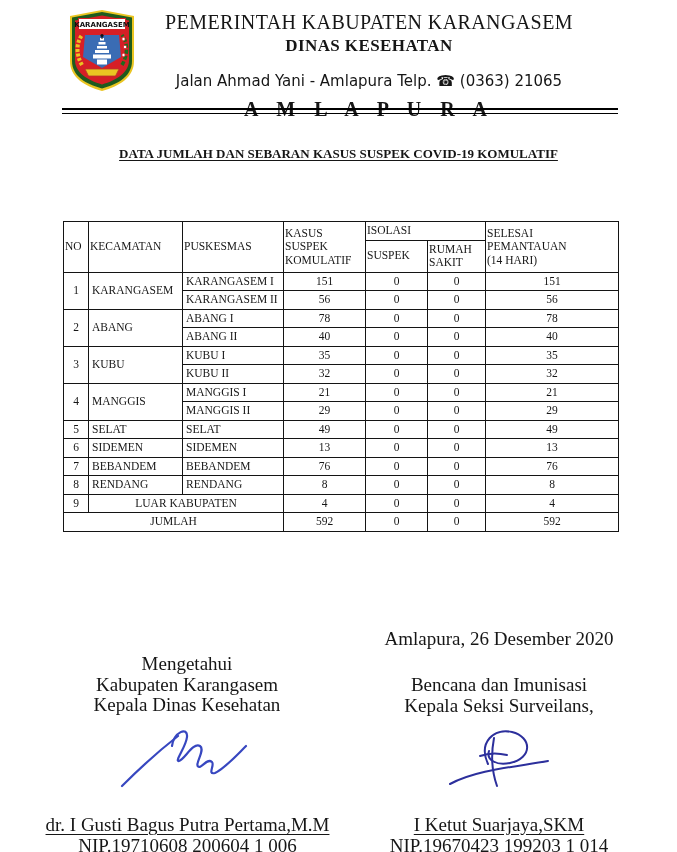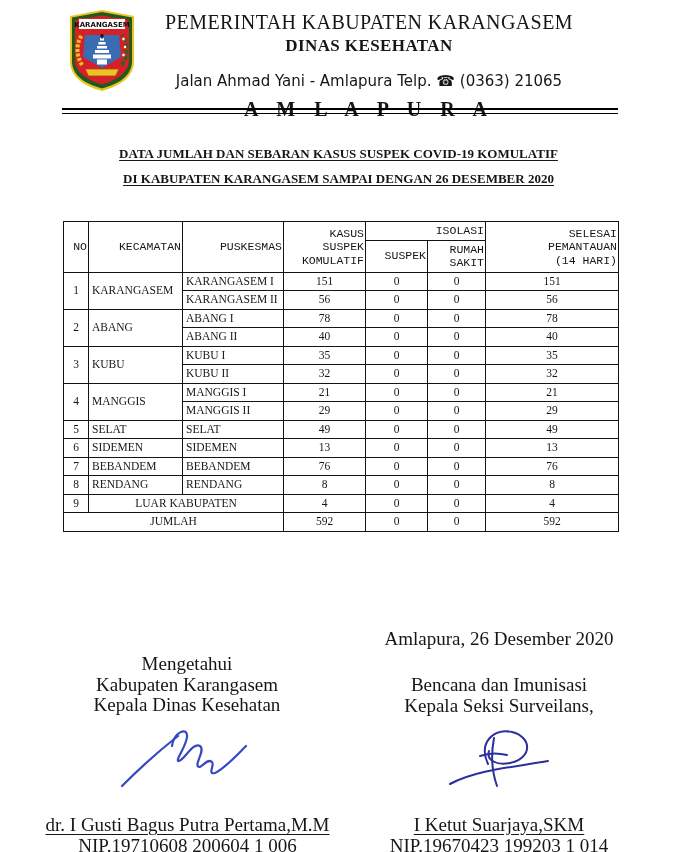--- a/index.html
+++ b/index.html
@@ -18,21 +18,21 @@
   .rule { position:absolute; top:108px; left:62px; width:556px; height:3px;
           border-top:2.6px solid #000; border-bottom:1.2px solid #000; }
   
   .doc-title { position:absolute; top:142px; left:0; width:677px; text-align:center;
                font-size:13px; font-weight:bold; line-height:24.5px; }
   .doc-title div { text-decoration:underline; text-underline-offset:2px; }
   
   table.data { position:absolute; top:221px; left:63px; width:555px;
                border-collapse:collapse; table-layout:fixed; font-size:11.5px; }
   table.data th, table.data td { border:1.5px solid #141414; overflow:hidden; }
-  table.data thead th { font-weight:normal; text-align:right; padding:2px 1px; line-height:13.5px;font-family:Liberation Mono, monospace; }
+  table.data thead th { font-weight:normal; text-align:left; padding:2px 1px; line-height:13.5px; }
   table.data td { height:17.5px; padding:0 3px; line-height:13px; }
   .c { text-align:center; }
   .l { text-align:left; }
   .wrap70 { display:inline-block; max-width:72px; }
   .wrap90 { display:inline-block; max-width:94px; }
   .wrap48 { display:inline-block; max-width:52px; }
   
   .f { font-size:19px; line-height:20.5px; text-align:center; position:absolute; }
   .date-line { top:629px; left:380px; width:238px; }
   .left-head  { top:654px; left:58px;  width:258px; }
@@ -82,21 +82,20 @@
       <span>Jalan Ahmad Yani  -  Amlapura Telp.</span>
       <span class="phone-glyph">☎</span>
       <span>(0363) 21065</span>
     </div>
     <div class="lh-city">A M L A P U R A</div>
   </div>
   <div class="rule"></div>
 
   <div class="doc-title">
     <div>DATA JUMLAH DAN SEBARAN KASUS SUSPEK COVID-19 KOMULATIF</div>
-    <div>DI KABUPATEN KARANGASEM SAMPAI DENGAN 26 DESEMBER 2020</div>
   </div>
 
   <table class="data">
     <colgroup>
       <col style="width:25px">
         <col style="width:94px">
         <col style="width:101px">
       <col style="width:82px">
         <col style="width:62px">
         <col style="width:58px">

